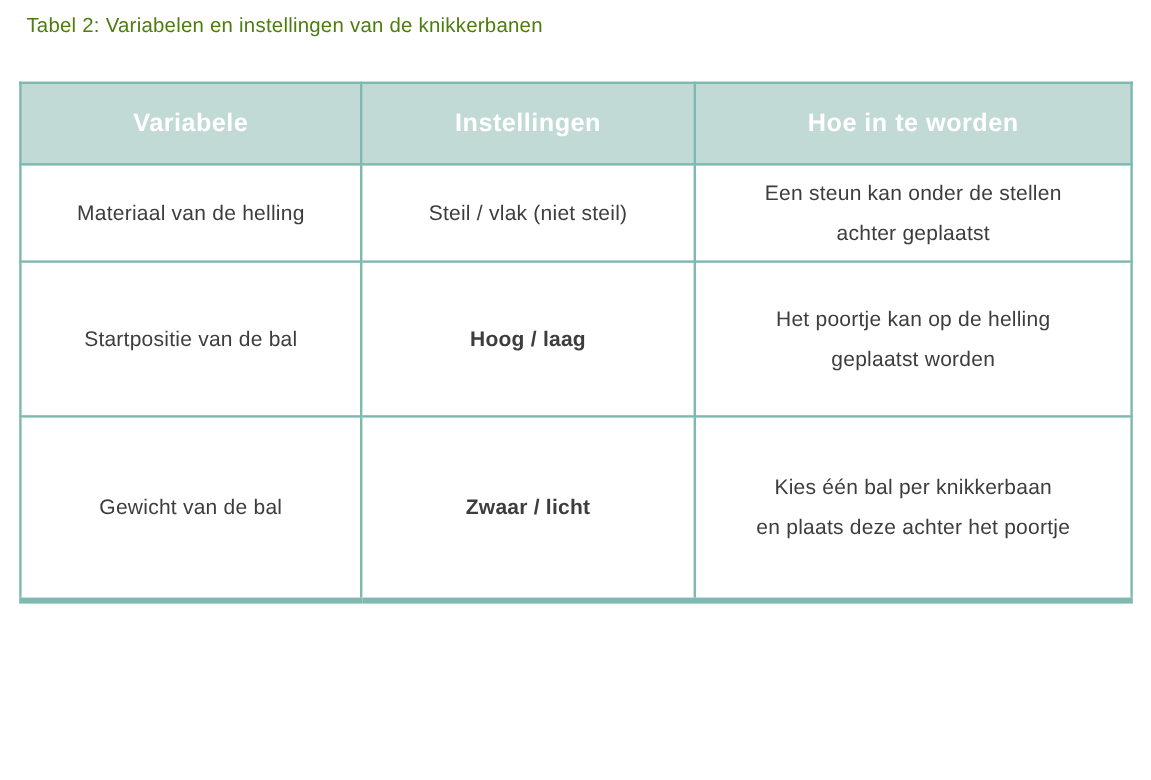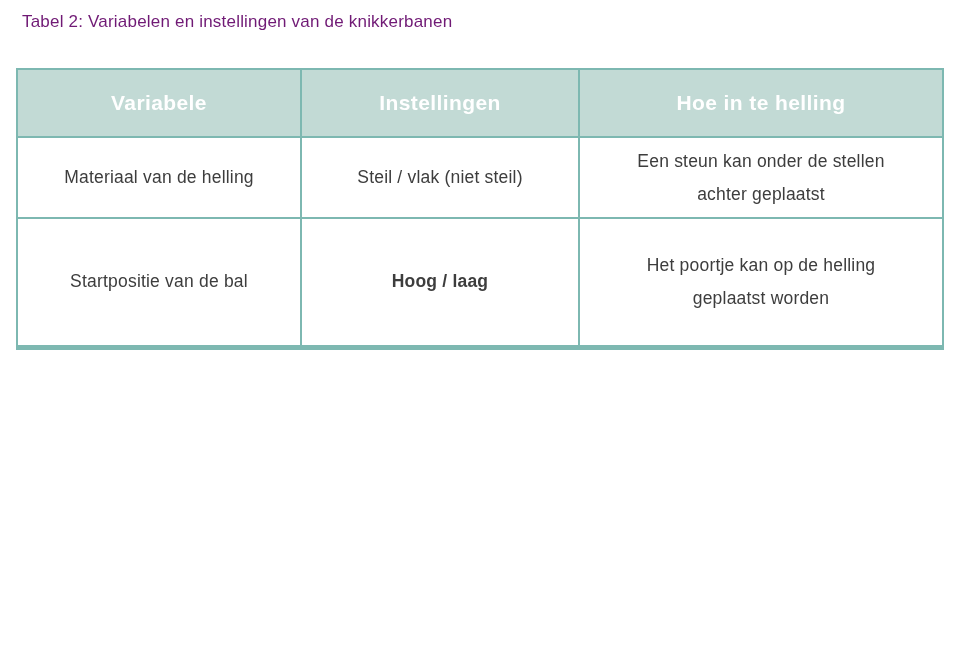--- a/index.html
+++ b/index.html
@@ -13,21 +13,21 @@
     width: 959px;
     height: 650px;
     background: #ffffff;
     overflow: hidden;
   }
   .caption {
     position: absolute;
     left: 22px;
     top: 12px;
     font-size: 17px;
-    color: #701a75;
+    color: #4d7c0f;
     letter-spacing: 0.2px;
   }
   table.vars {
     position: absolute;
     left: 16px;
     top: 68px;
     width: 926px;
     border-collapse: collapse;
     table-layout: fixed;
     padding-left: 23px;
@@ -78,36 +78,44 @@
   <table class="vars">
     <colgroup>
       <col class="c1">
         <col class="c2">
         <col class="c3">
     </colgroup>
     <thead>
       <tr>
         <th>Variabele</th>
         <th>Instellingen</th>
-        <th>Hoe in te helling</th>
+        <th>Hoe in te worden</th>
       </tr>
     </thead>
     <tbody>
       <tr class="r1">
         <td>Materiaal van de helling</td>
         <td>Steil / vlak (niet steil)</td>
         <td>
           <div class="line">Een steun kan onder de stellen</div>
           <div class="line">achter geplaatst</div>
         </td>
       </tr>
       <tr class="r3">
         <td>Startpositie van de bal</td>
         <td class="strong">Hoog / laag</td>
         <td>
           <div class="line">Het poortje kan op de helling</div>
           <div class="line">geplaatst worden</div>
         </td>
       </tr>
+      <tr class="r4">
+        <td>Gewicht van de bal</td>
+        <td class="strong">Zwaar / licht</td>
+        <td>
+          <div class="line">Kies één bal per knikkerbaan</div>
+          <div class="line">en plaats deze achter het poortje</div>
+        </td>
+      </tr>
     </tbody>
   </table>
 
 </div>
 
 </body></html>

